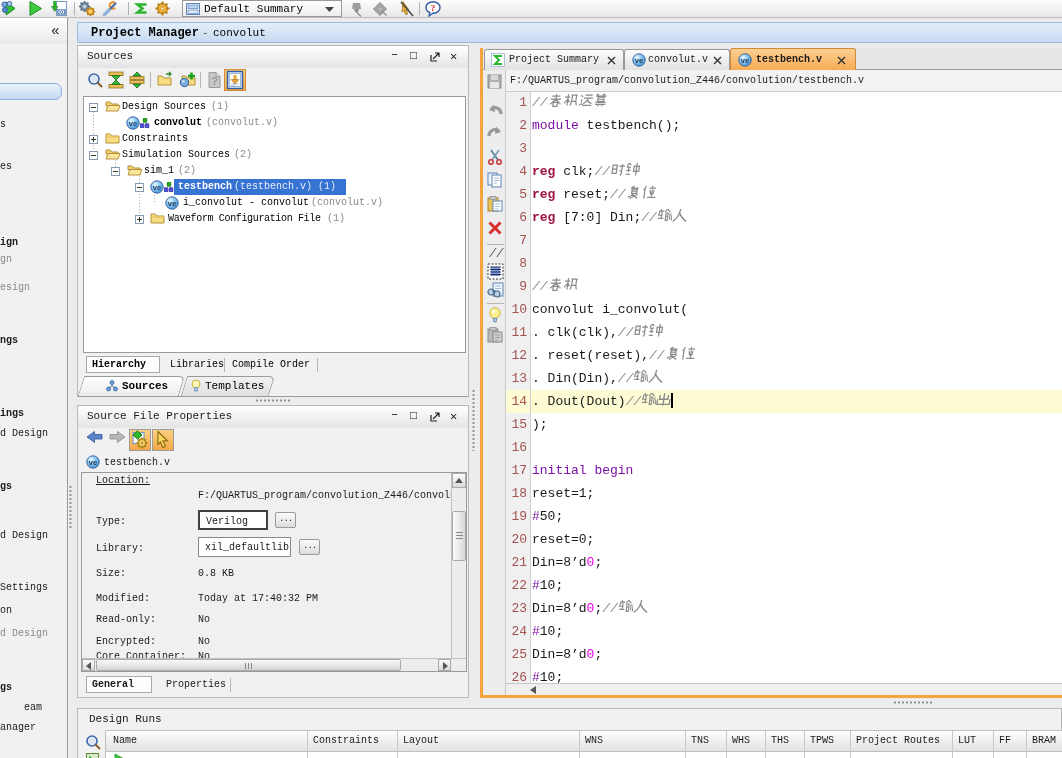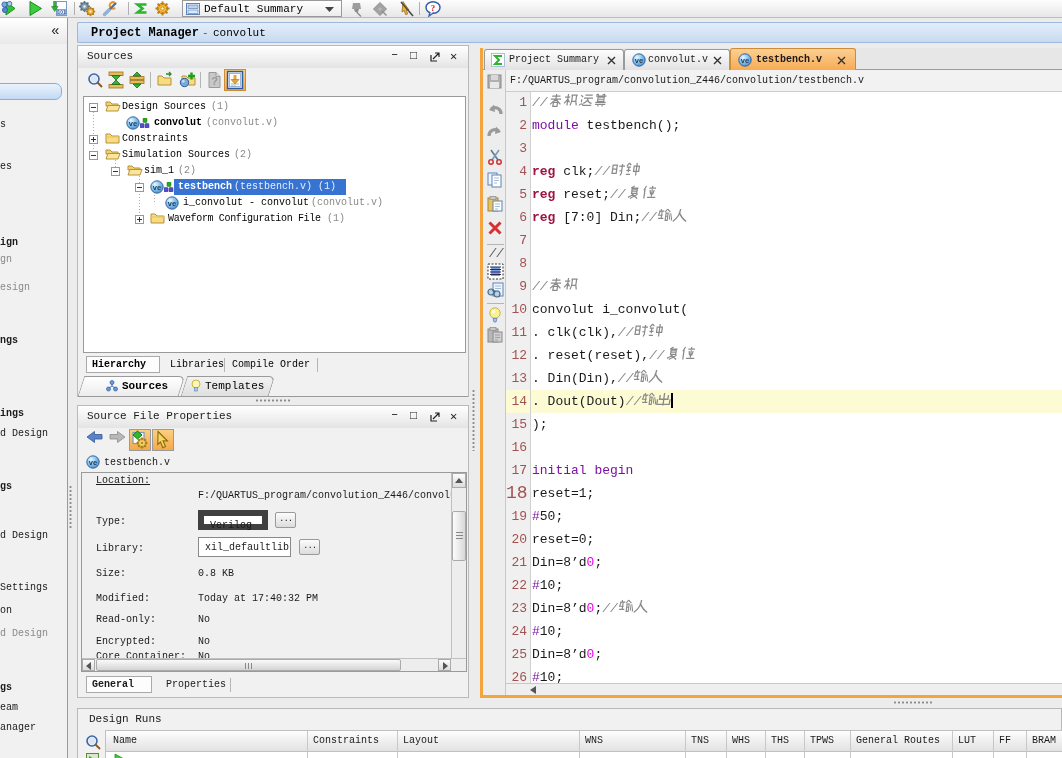--- a/index.html
+++ b/index.html
@@ -202,21 +202,21 @@
   <div class="abs g" style="left:0;top:264px;">esign</div>
   <div class="abs" style="left:0;top:317px;font-weight:bold;">ngs</div>
   <div class="abs" style="left:0;top:390px;font-weight:bold;">ings</div>
   <div class="abs" style="left:0;top:410px;">d Design</div>
   <div class="abs" style="left:0;top:463px;font-weight:bold;">gs</div>
   <div class="abs" style="left:0;top:512px;">d Design</div>
   <div class="abs" style="left:0;top:564px;">Settings</div>
   <div class="abs" style="left:0;top:587px;">on</div>
   <div class="abs g" style="left:0;top:610px;">d Design</div>
   <div class="abs" style="left:0;top:664px;font-weight:bold;">gs</div>
-  <div class="abs" style="left:0;top:684px;">eam</div>
+  <div class="abs" style="left:0;top:684px;padding-left:24px;">eam</div>
   <div class="abs" style="left:0;top:704px;">anager</div>
 </div>
 
 <div class="abs" id="pmbar" style="left:77px;top:22px;width:985px;height:21px;background:linear-gradient(#e3eefa,#c8daf1);border:1px solid #9cb8dc;border-right:none;border-radius:2px 0 0 2px;">
   <span class="abs" style="left:13px;top:3px;font-size:12px;font-weight:bold;color:#000;">Project Manager</span>
   <span class="abs" style="left:124px;top:4px;font-size:11px;color:#555;">-</span>
   <span class="abs" style="left:135px;top:4px;font-size:11px;color:#000;">convolut</span>
 </div>
 
 <div class="abs" id="sources" style="left:77px;top:45px;width:392px;height:352px;background:#f1f1f1;border:1px solid #b9b9b9;">
@@ -443,21 +443,21 @@
   </svg>
   <svg width="14" height="14" style="position:absolute;left:8px;top:49px">
       <use href="#i_ve"></use>
     </svg>
   <span class="abs" style="left:26px;top:51px;">testbench.v</span>
 
   <div class="abs" style="left:3px;top:66px;width:386px;height:200px;background:#f0f0f0;border:1px solid #9a9a9a;">
     <span class="abs" style="left:14px;top:2px;text-decoration:underline;">Location:</span>
       <span class="abs" style="left:116px;top:17px;">F:/QUARTUS_program/convolution_Z446/convolu</span>
     <span class="abs" style="left:14px;top:43px;">Type:</span>
-    <div class="abs" style="left:116px;top:37px;width:70px;height:20px;background:#fff;border:6px solid #404040;">
+    <div class="abs" style="left:116px;top:37px;width:70px;height:20px;background:#fff;border:2px solid #404040;">
         <span class="abs" style="left:6px;top:4px;">Verilog</span>
       </div>
     <div class="abs" style="left:193px;top:39px;width:21px;height:16px;background:linear-gradient(#fcfcfc,#dcdcdc);border:1px solid #9a9a9a;border-radius:2px;">
         <span class="abs" style="left:3px;top:1px;font-size:9px;letter-spacing:-1px;">...</span>
       </div>
     <span class="abs" style="left:14px;top:70px;">Library:</span>
     <div class="abs" style="left:116px;top:64px;width:93px;height:20px;background:#fff;border:1px solid #8a8a8a;">
         <span class="abs" style="left:6px;top:4px;">xil_defaultlib</span>
       </div>
     <div class="abs" style="left:217px;top:66px;width:21px;height:16px;background:linear-gradient(#fcfcfc,#dcdcdc);border:1px solid #9a9a9a;border-radius:2px;">
@@ -638,21 +638,21 @@
 <div class="abs" style="left:0;top:161px;width:21px;height:23px;line-height:23px;text-align:right;font-size:13px;color:#a35252;">8</div>
 <div class="abs" style="left:0;top:184px;width:21px;height:23px;line-height:23px;text-align:right;font-size:13px;color:#a35252;">9</div>
 <div class="abs" style="left:0;top:207px;width:21px;height:23px;line-height:23px;text-align:right;font-size:13px;color:#a35252;">10</div>
 <div class="abs" style="left:0;top:230px;width:21px;height:23px;line-height:23px;text-align:right;font-size:13px;color:#a35252;">11</div>
 <div class="abs" style="left:0;top:253px;width:21px;height:23px;line-height:23px;text-align:right;font-size:13px;color:#a35252;">12</div>
 <div class="abs" style="left:0;top:276px;width:21px;height:23px;line-height:23px;text-align:right;font-size:13px;color:#a35252;">13</div>
 <div class="abs" style="left:0;top:299px;width:21px;height:23px;line-height:23px;text-align:right;font-size:13px;color:#a35252;">14</div>
 <div class="abs" style="left:0;top:322px;width:21px;height:23px;line-height:23px;text-align:right;font-size:13px;color:#a35252;">15</div>
 <div class="abs" style="left:0;top:345px;width:21px;height:23px;line-height:23px;text-align:right;font-size:13px;color:#a35252;">16</div>
 <div class="abs" style="left:0;top:368px;width:21px;height:23px;line-height:23px;text-align:right;font-size:13px;color:#a35252;">17</div>
-<div class="abs" style="left:0;top:391px;width:21px;height:23px;line-height:23px;text-align:right;font-size:18px;color:#a35252;">18</div>
+<div class="abs" style="left:0;top:391px;width:21px;height:23px;line-height:23px;text-align:right;font-size:13px;color:#a35252;">18</div>
 <div class="abs" style="left:0;top:414px;width:21px;height:23px;line-height:23px;text-align:right;font-size:13px;color:#a35252;">19</div>
 <div class="abs" style="left:0;top:437px;width:21px;height:23px;line-height:23px;text-align:right;font-size:13px;color:#a35252;">20</div>
 <div class="abs" style="left:0;top:460px;width:21px;height:23px;line-height:23px;text-align:right;font-size:13px;color:#a35252;">21</div>
 <div class="abs" style="left:0;top:483px;width:21px;height:23px;line-height:23px;text-align:right;font-size:13px;color:#a35252;">22</div>
 <div class="abs" style="left:0;top:506px;width:21px;height:23px;line-height:23px;text-align:right;font-size:13px;color:#a35252;">23</div>
 <div class="abs" style="left:0;top:529px;width:21px;height:23px;line-height:23px;text-align:right;font-size:13px;color:#a35252;">24</div>
 <div class="abs" style="left:0;top:552px;width:21px;height:23px;line-height:23px;text-align:right;font-size:13px;color:#a35252;">25</div>
 <div class="abs" style="left:0;top:575px;width:21px;height:23px;line-height:23px;text-align:right;font-size:13px;color:#a35252;">26</div>
 </div>
 <div class="abs" id="codelines" style="left:51px;top:43px;width:531px;height:592px;overflow:hidden;">
@@ -751,21 +751,21 @@
   <div class="abs" style="left:27px;top:21px;width:957px;height:29px;border:1px solid #c0c0c0;border-right:none;">
     <div class="abs" style="left:0;top:0;width:957px;height:21px;background:linear-gradient(#fdfdfd,#e2e2e2);border-bottom:1px solid #c0c0c0;"></div>
     <span class="abs" style="left:7px;top:4px;">Name</span>
     <span class="abs" style="left:207px;top:4px;">Constraints</span>
     <span class="abs" style="left:297px;top:4px;">Layout</span>
     <span class="abs" style="left:479px;top:4px;">WNS</span>
     <span class="abs" style="left:585px;top:4px;">TNS</span>
     <span class="abs" style="left:626px;top:4px;">WHS</span>
     <span class="abs" style="left:665px;top:4px;">THS</span>
     <span class="abs" style="left:704px;top:4px;">TPWS</span>
-    <span class="abs" style="left:750px;top:4px;">General Routes</span>
+    <span class="abs" style="left:750px;top:4px;">Project Routes</span>
     <span class="abs" style="left:852px;top:4px;">LUT</span>
     <span class="abs" style="left:893px;top:4px;">FF</span>
     <span class="abs" style="left:926px;top:4px;">BRAM</span>
     <div class="abs" style="left:0;top:21px;width:957px;height:8px;background:#ffffff;"></div>
     <svg width="12" height="8" style="position:absolute;left:8px;top:22px">
       <path d="M1 1 L10 6 L1 8 Z" fill="#3ecb3e" stroke="#1d8f1d" stroke-width="0.8"></path>
     </svg>
 
     <div class="sep" style="left:201px;top:0;height:29px;background:#c8c8c8;"></div>
     <div class="sep" style="left:291px;top:0;height:29px;background:#c8c8c8;"></div>

